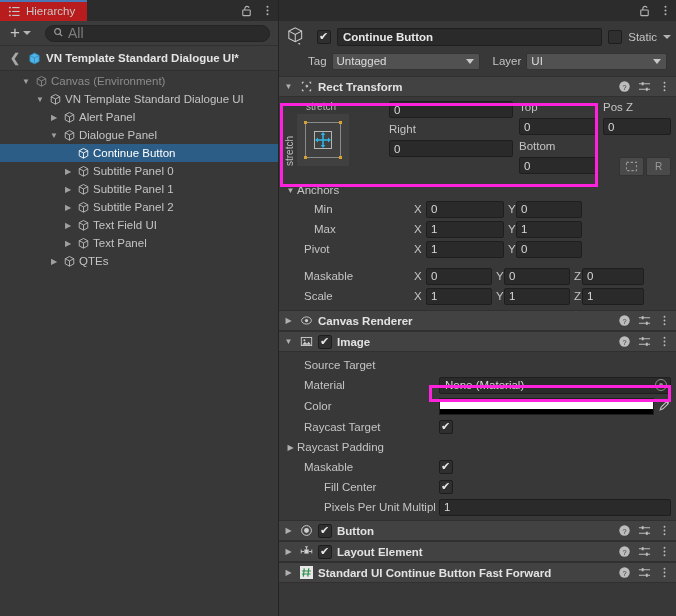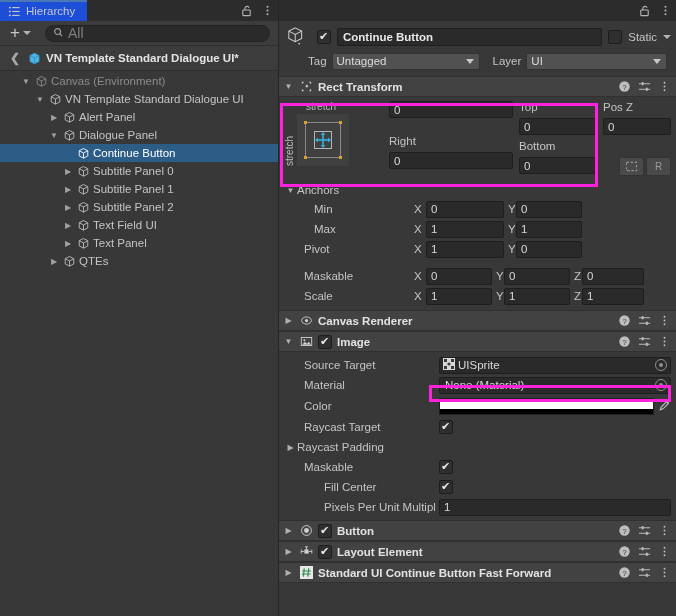--- a/index.html
+++ b/index.html
@@ -14,21 +14,21 @@
   #root { position: relative; width: 676px; height: 616px; display: flex; }
 
   
   .panel { position: relative; background: #383838; height: 616px; }
   .tabbar {
     height: 21px; background: #2c2c2c; position: relative;
     display: flex; align-items: stretch;
   }
   .tab {
     position: relative; display: flex; align-items: center; gap: 5px;
-    padding: 0 12px 0 8px; background: #1d4ed8; color: #c8c8c8;
+    padding: 0 12px 0 8px; background: #b91c1c; color: #c8c8c8;
     font-size: 11.5px; height: 21px; border-top: 2px solid #4b77b5;
   }
   .tab .tlabel { line-height: 1; }
   .tabbar-rest { flex: 1; }
   .tabbar-icons {
     position: absolute; right: 4px; top: 0; height: 21px;
     display: flex; align-items: center; gap: 8px;
   }
 
   
@@ -469,21 +469,21 @@
               </div>
             </div>
           </div>
 
           <div style="flex:1;">
             <div style="display:flex; gap:6px;">
               <div style="width:124px;">
                 <div class="numfield">
                   <span>0</span>
                 </div>
-                <div class="plabel" style="height:17px; margin-top:17px">Right</div>
+                <div class="plabel" style="height:17px; margin-top:5px">Right</div>
                 <div class="numfield">
                   <span>0</span>
                 </div>
               </div>
               <div style="width:78px;">
                 <div class="plabel" style="height:17px">Top</div>
                 <div class="numfield">
                   <span>0</span>
                 </div>
                 <div class="plabel" style="height:17px; margin-top:5px">Bottom</div>
@@ -646,36 +646,20 @@
                 <circle cx="7" cy="7" r="1"></circle>
                 <circle cx="7" cy="11" r="1"></circle>
               </svg>
             </span>
         </span>
       </div>
 
       <div style="padding:3px 5px 3px 5px; position:relative;">
         <div class="prow">
           <span class="plabel" style="width:155px; padding-left:20px">Source Target</span>
-          <span class="objfield" style="flex:1">
-            <span>
-              <svg width="12" height="12" viewBox="0 0 12 12">
-                  <rect width="12" height="12" fill="#d8d8d8"></rect>
-                <g fill="#3b3b3b">
-                    <rect x="1" y="1" width="3" height="3"></rect>
-                    <rect x="8" y="1" width="3" height="3"></rect>
-                <rect x="1" y="8" width="3" height="3"></rect>
-                    <rect x="8" y="8" width="3" height="3"></rect>
-                  </g>
-                <circle cx="6" cy="6" r="1.6" fill="#3b3b3b"></circle>
-                </svg>
-            </span>
-            <span>UISprite</span>
-            <span class="pick"></span>
-          </span>
         </div>
 
         <div class="prow">
           <span class="plabel" style="width:155px; padding-left:20px">Material</span>
           <span class="objfield" style="flex:1">
             <span style="padding-left:2px">None (Material)</span>
             <span class="pick"></span>
           </span>
         </div>
 

